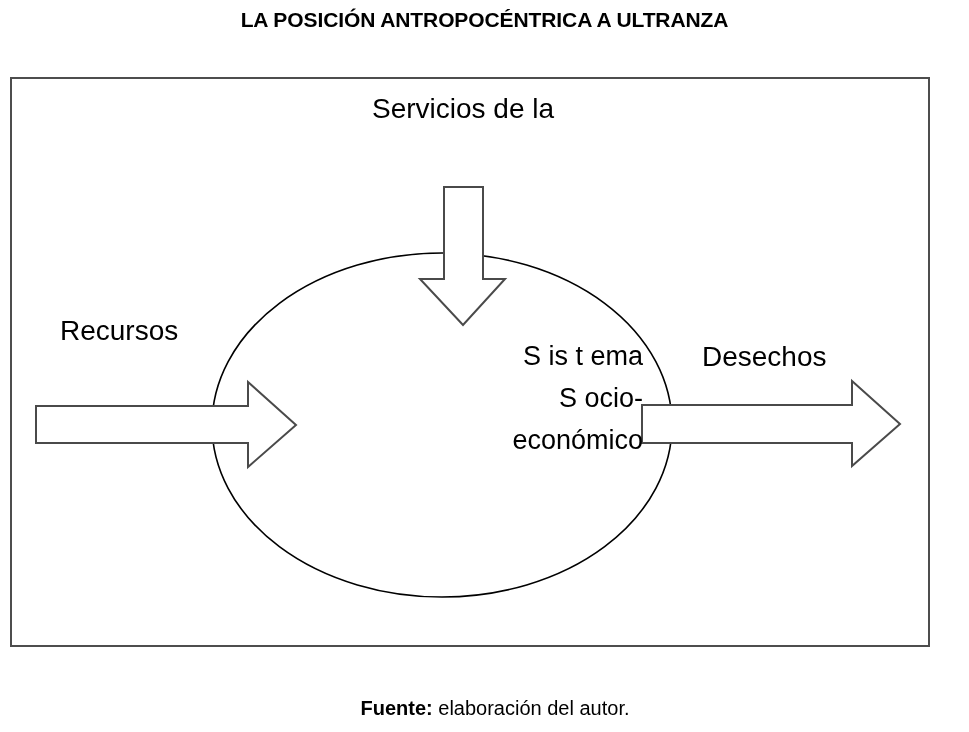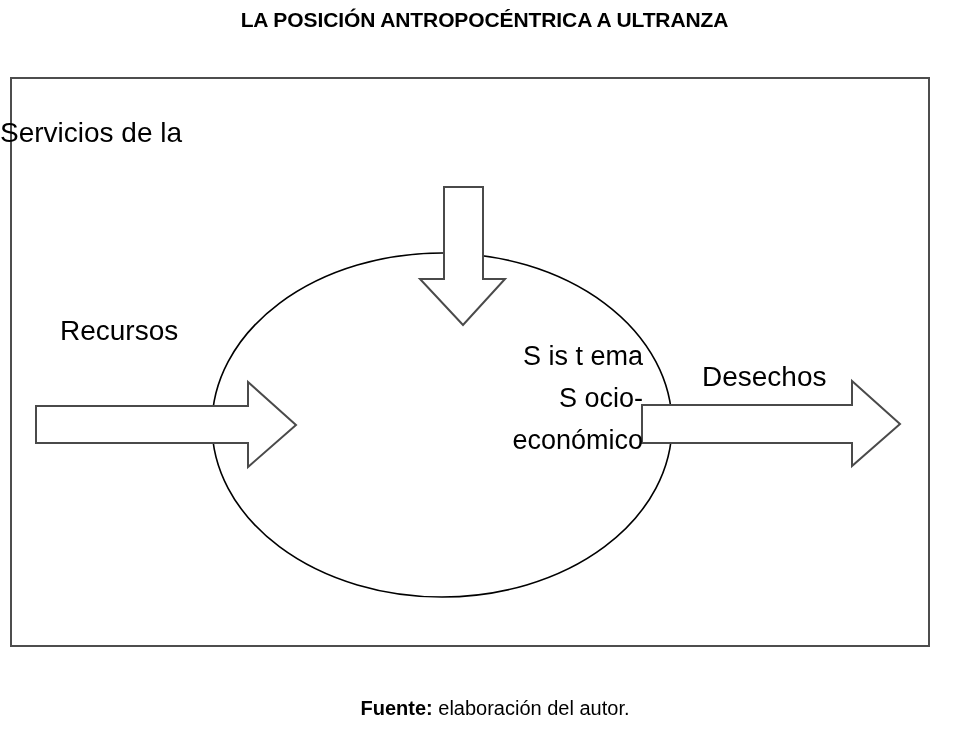--- a/index.html
+++ b/index.html
@@ -50,35 +50,35 @@
 
   .diagram-label {
     position: absolute;
     font-size: 28px;
     line-height: 41px;
     white-space: pre;
   }
 
   #label-servicios {
     left: 0;
-    top: 112px;
+    top: 88px;
     width: 926px;
+    text-align: center;
   }
 
   #label-recursos {
     left: 60px;
     top: 310px;
     text-align: left;
   }
 
   #label-desechos {
     left: 702px;
     top: 336px;
     text-align: left;
-    margin-top: 20px;
   }
 
   #label-sistema {
     position: absolute;
     left: 243px;
     top: 335px;
     width: 400px;
     text-align: right;
     font-size: 27px;
     line-height: 42px;

